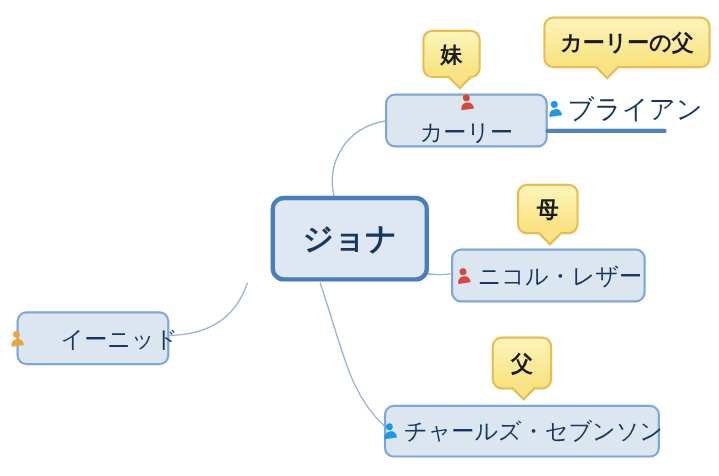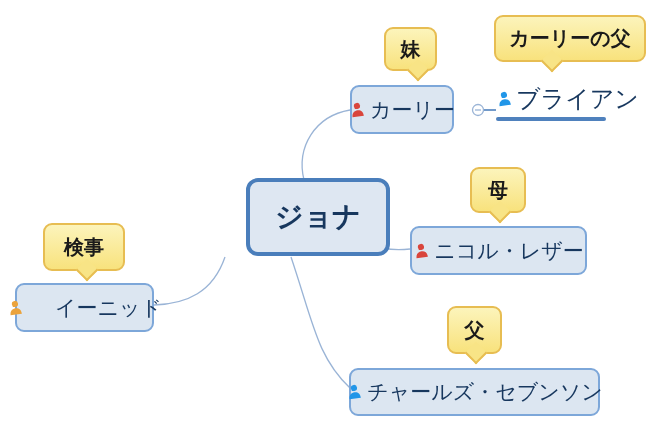--- a/index.html
+++ b/index.html
@@ -89,21 +89,21 @@
       <line x1="484" y1="110" x2="496" y2="110" stroke="#4f81bd" stroke-width="1.6"></line>
       <circle cx="478" cy="110" r="5.5" fill="#ffffff" stroke="#9ab4d6" stroke-width="1.3"></circle>
       <line x1="475" y1="110" x2="481" y2="110" stroke="#9ab4d6" stroke-width="1.3"></line>
     </g>
   </svg>
 
   <div class="topic root" style="left:209px;top:178px;width:144px;height:78px;">
     <span>ジョナ</span>
   </div>
 
-  <div class="topic" style="left:350px;top:85px;width:104px;height:49px;">
+  <div class="topic" style="left:350px;top:85px;width:148px;height:49px;flex-direction:column;">
     <svg class="person red" viewBox="0 0 16 16">
       <circle cx="8.5" cy="4" r="3.1"></circle>
       <path d="M2.6 14.6 C2.6 10 5.5 8.3 8.5 8.3 C11.5 8.3 14 10 14 14.6 Z"></path>
     </svg>
     <span>カーリー</span>
   </div>
 
   <div class="line-topic" style="left:496px;top:83px;">
     <div class="lt-row">
       <svg class="person blue" viewBox="0 0 16 16" width="15" height="15">
@@ -148,17 +148,14 @@
   </div>
 
   <div class="callout" style="left:470px;top:167px;width:56px;height:46px;--tail-left:20px;">
     <span>母</span>
   </div>
 
   <div class="callout" style="left:447px;top:306px;width:55px;height:48px;--tail-left:19px;">
     <span>父</span>
   </div>
 
-  <div class="callout" style="left:43px;top:223px;width:82px;height:48px;--tail-left:34px;">
-    <span>検事</span>
-  </div>
 
 </div>
 
 </body></html>

